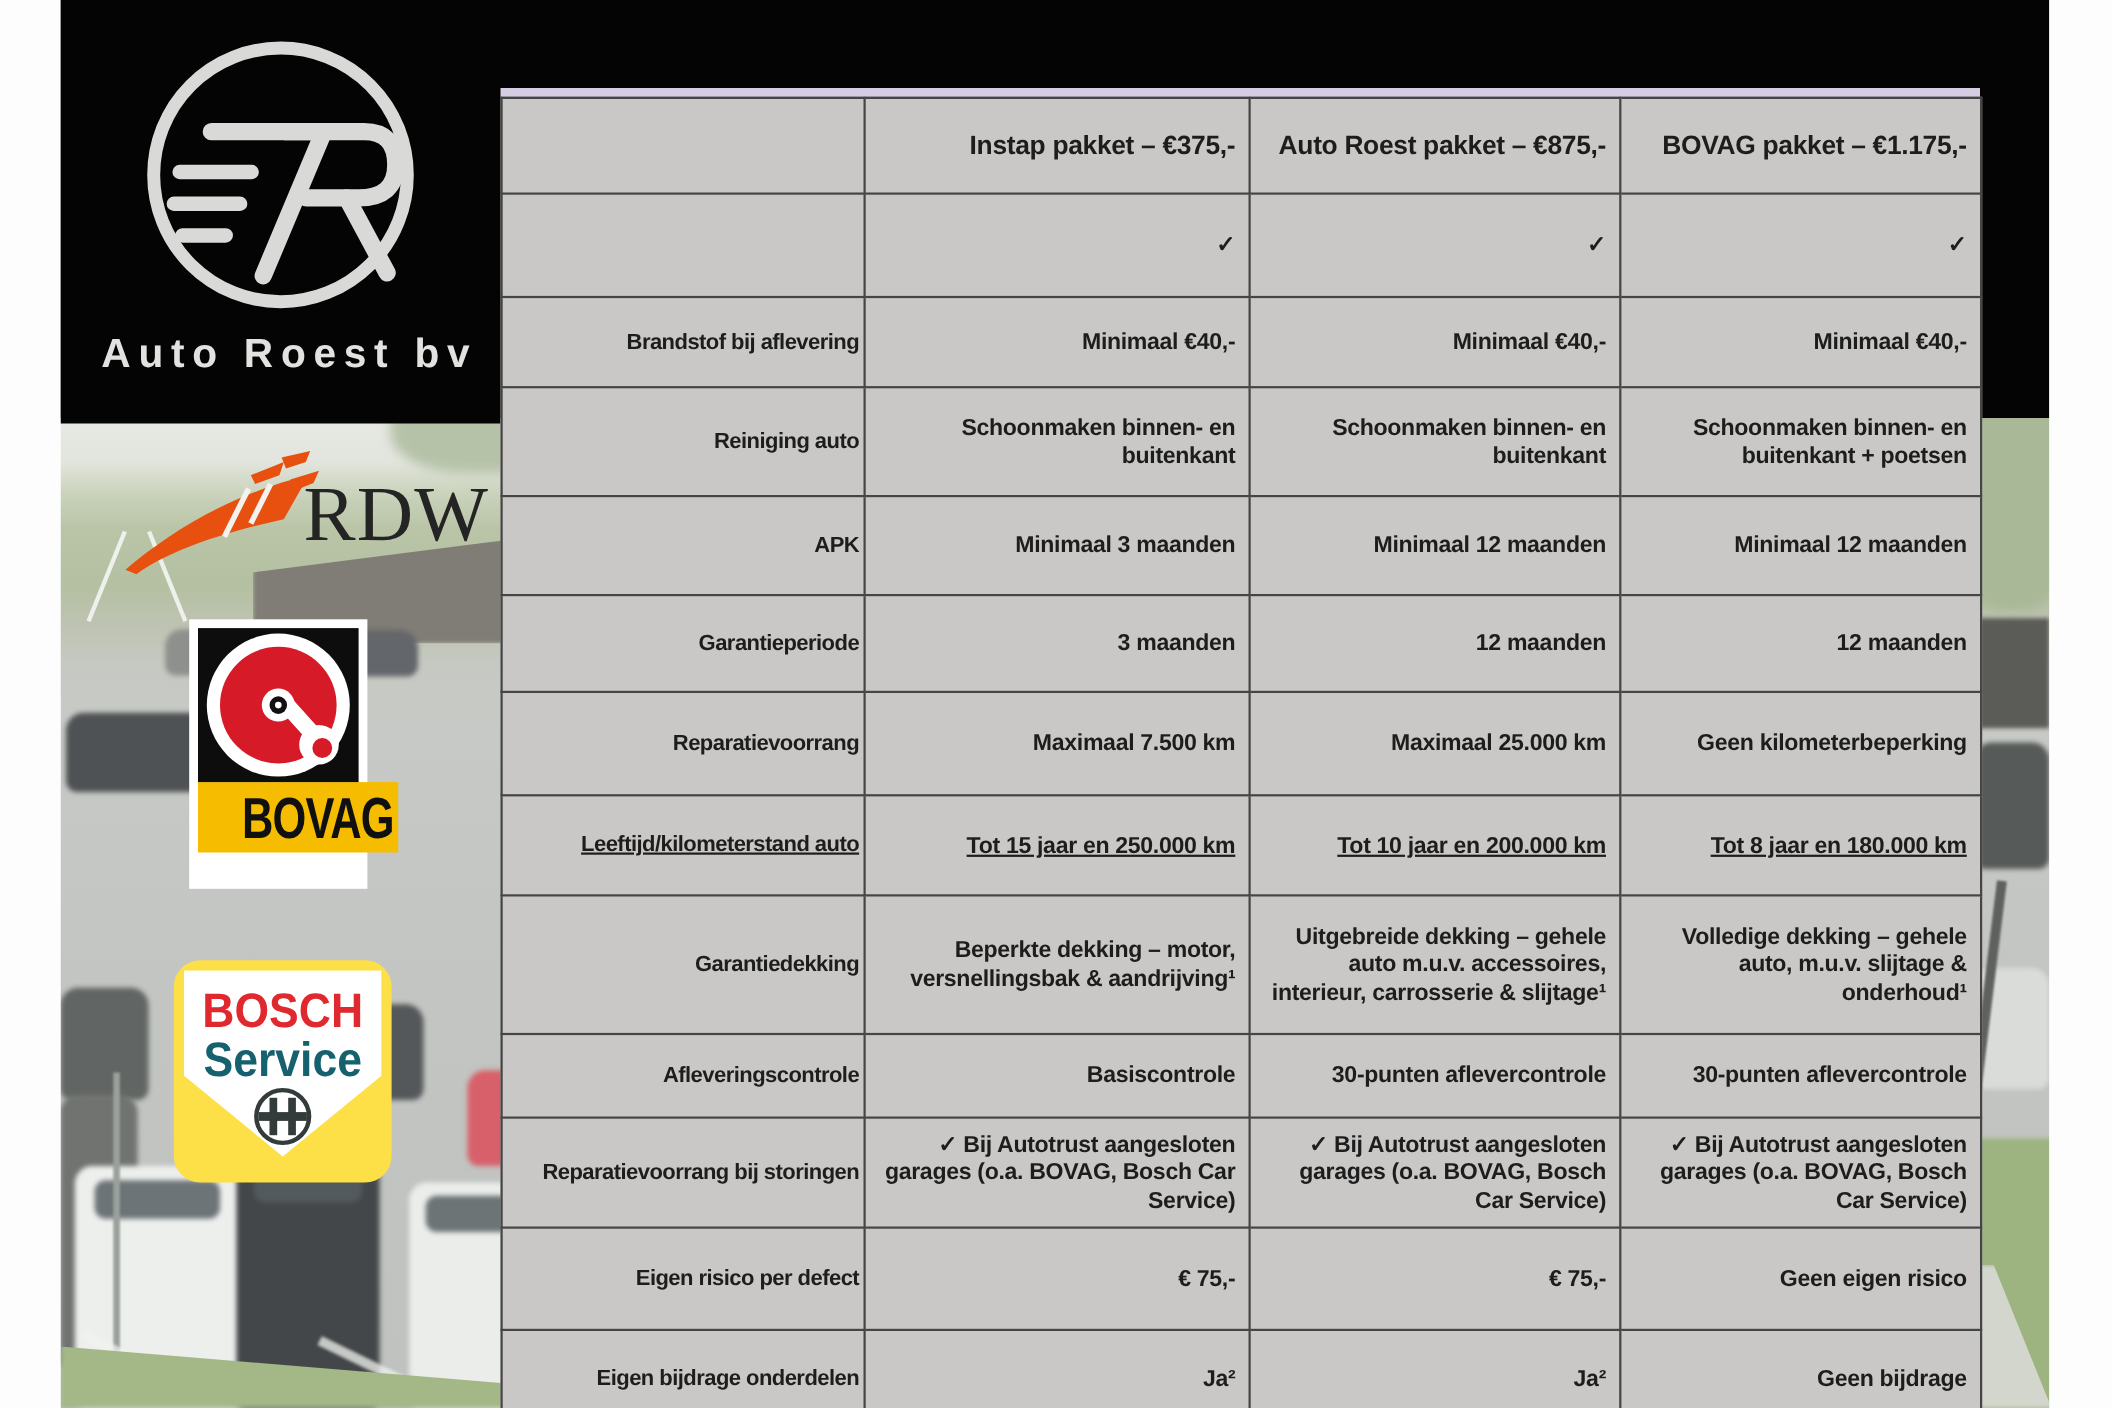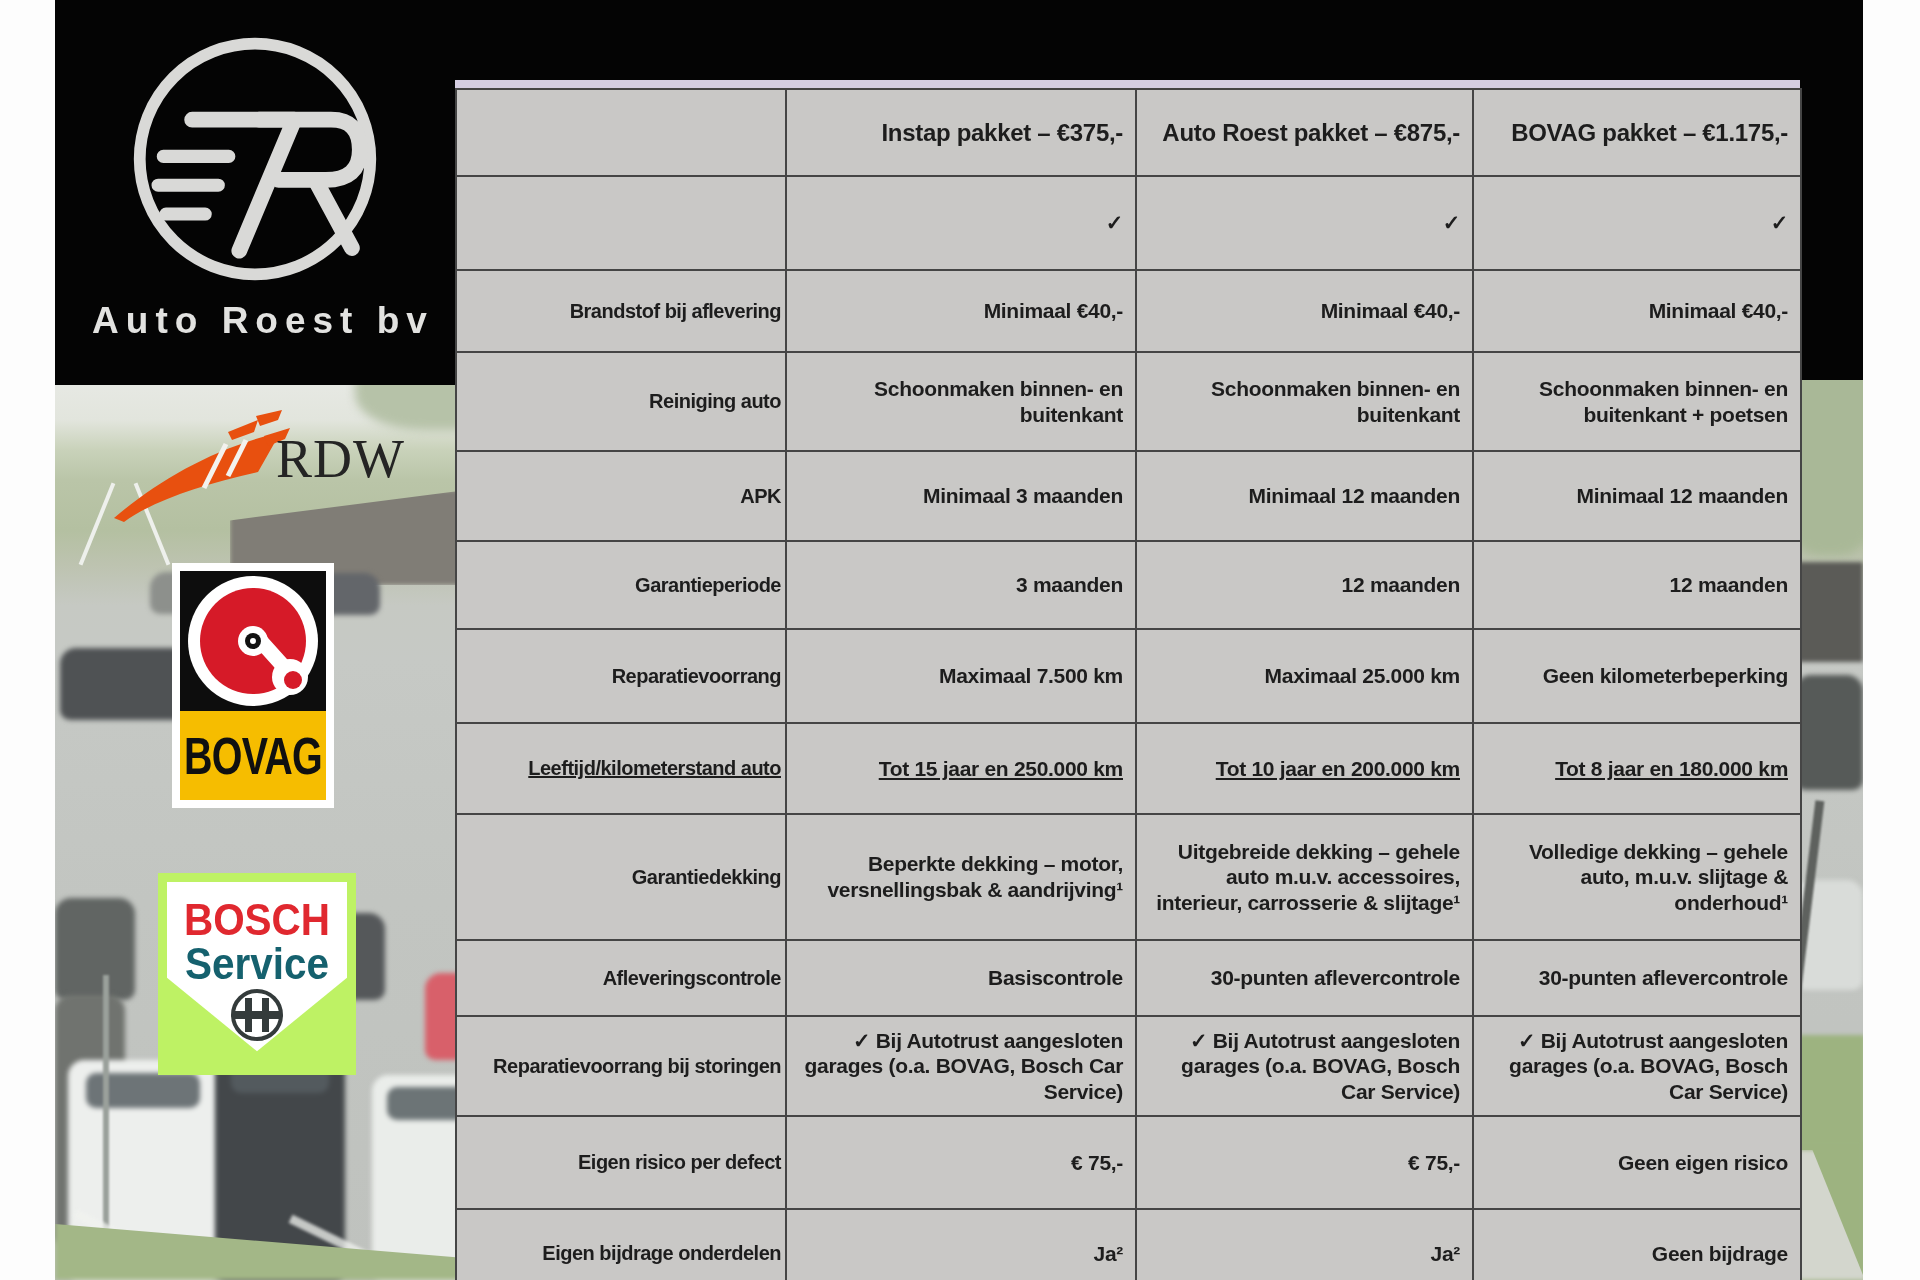--- a/index.html
+++ b/index.html
@@ -51,41 +51,41 @@
   tbody tr:nth-child(8) td{height:112px;}
   tbody tr:nth-child(9) td{height:62px;}
   tbody tr:nth-child(10) td{height:86px;}
   tbody tr:nth-child(11) td{height:79px;}
   tbody tr:nth-child(12) td{height:75px;}
   tbody tr:nth-child(13) td{height:71px;}
 
   
   #rdw{left:108px;top:410px;width:300px;height:115px;z-index:5;}
   #rdw-text{position:absolute;left:168px;top:18px;font-family:"Liberation Serif",serif;
-    font-size:54px;color:#242424;letter-spacing:1px;}
+    font-size:71px;color:#242424;letter-spacing:1px;}
 
   
   #bovag{left:172px;top:563px;width:162px;height:245px;background:#ffffff;padding:8px;
     box-sizing:border-box;z-index:5;}
   #bovag .blk{position:relative;width:146px;height:140px;background:#0d0d0d;overflow:hidden;}
   #bovag .ring{position:absolute;left:8px;top:5px;width:130px;height:130px;border-radius:50%;background:#ffffff;}
   #bovag .red{position:absolute;left:20px;top:17px;width:106px;height:106px;border-radius:50%;background:#d61a28;}
   #bovag .stem{position:absolute;left:66px;top:62px;width:15px;height:56px;background:#ffffff;
     transform:rotate(-42deg);transform-origin:top center;border-radius:4px;}
   #bovag .jaw{position:absolute;left:92px;top:88px;width:36px;height:36px;border-radius:50%;background:#ffffff;}
   #bovag .jawcut{position:absolute;left:104px;top:100px;width:18px;height:18px;border-radius:50%;background:#d61a28;}
   #bovag .hub{position:absolute;left:58px;top:55px;width:30px;height:30px;border-radius:50%;
     background:#ffffff;border:0;}
   #bovag .hub2{position:absolute;left:65px;top:62px;width:16px;height:16px;border-radius:50%;background:#111111;}
   #bovag .hub3{position:absolute;left:70px;top:67px;width:6px;height:6px;border-radius:50%;background:#ffffff;}
-  #bovag .yellow{width:146px;height:89px;background:#f6bd00;display:flex;align-items:center;justify-content:center;}
+  #bovag .yellow{width:146px;height:64px;background:#f6bd00;display:flex;align-items:center;justify-content:center;padding-left:36px;}
   #bovag .yellow span{font-size:47px;font-weight:bold;color:#101010;transform:scaleX(0.84) scaleY(1.12);letter-spacing:-1px;}
 
   
-  #bosch{left:158px;top:873px;width:198px;height:202px;background:#bef264;z-index:5;}
+  #bosch{left:158px;top:873px;width:198px;height:202px;background:#fde047;z-index:5;border-radius:24px;}
   #bosch .shield{position:absolute;left:9px;top:9px;width:180px;height:184px;background:#ffffff;
     clip-path:polygon(0 0,100% 0,100% 52%,50% 92%,0 52%);}
   #bosch .l1{position:absolute;left:0;top:22px;width:100%;text-align:center;
     font-size:44px;font-weight:bold;color:#e0282f;letter-spacing:0px;transform:scaleX(0.92);}
   #bosch .l2{position:absolute;left:0;top:66px;width:100%;text-align:center;
     font-size:44px;font-weight:bold;color:#15616e;transform:scaleX(0.92);}
   #bosch svg{position:absolute;left:69px;top:112px;}
 </style>
 </head>
 <body>

